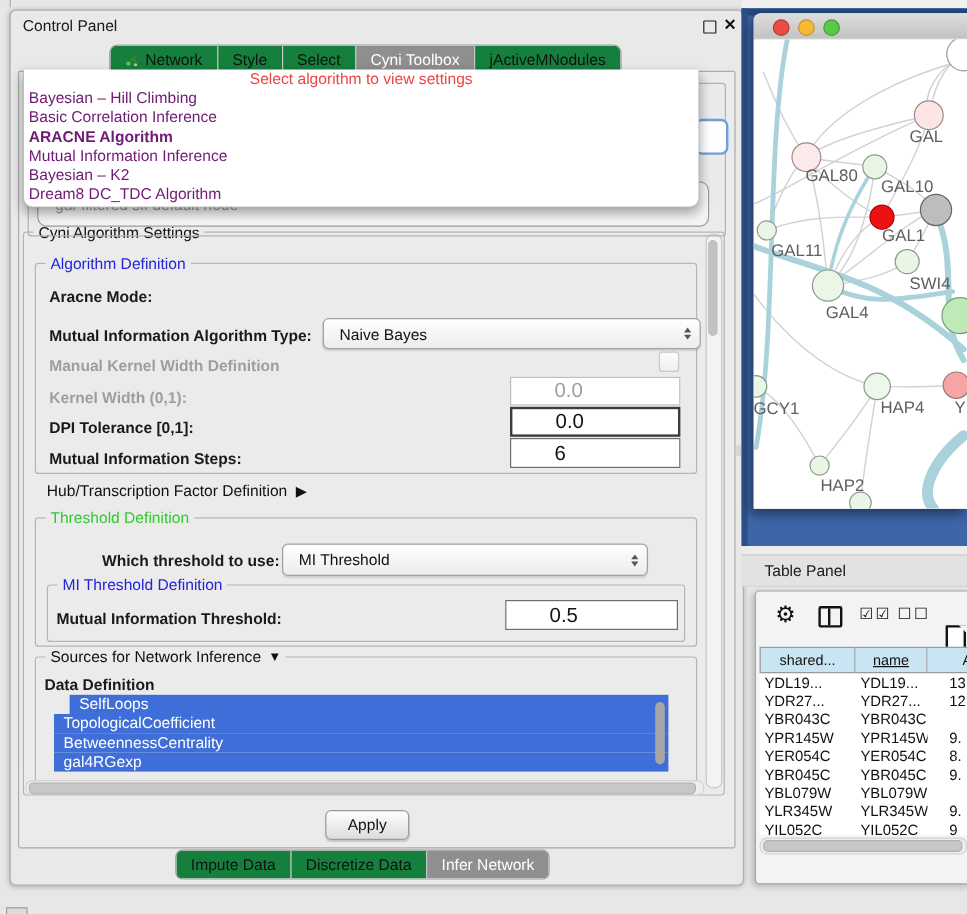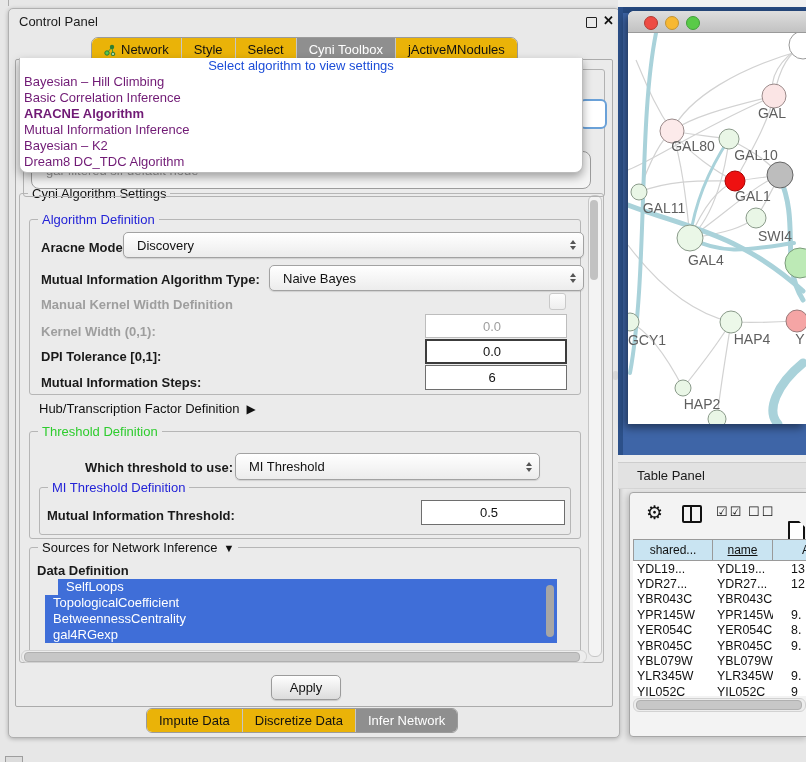--- a/index.html
+++ b/index.html
@@ -10,34 +10,34 @@
   
   .cp-window{left:8px;top:8px;width:610px;height:728px;background:#e9e9e9;
              border:1px solid #b0b0b0;border-radius:5px;box-shadow:0 1px 4px rgba(0,0,0,.25);}
   .cp-title{left:10px;top:5px;font-size:13px;color:#1a1a1a;}
   .float-icon{left:577px;top:8px;width:9px;height:9px;border:1.5px solid #222;border-radius:1px;}
   .close-icon{left:594px;top:4px;font-size:13px;font-weight:bold;color:#111;}
 
   
   .tabbar{display:flex;background:#fff;border:1px solid #9b9b9b;border-radius:7px 7px 0 0;
           overflow:hidden;height:23px;}
-  .tabbar .tab{line-height:23px;padding:0 12px;font-size:13px;color:#111;background:#eab308;
+  .tabbar .tab{line-height:23px;padding:0 12px;font-size:13px;color:#111;background:#15803d;
                border-left:1px solid #c6c6c6;display:flex;align-items:center;gap:5px;white-space:nowrap;}
   .tabbar .tab:first-child{border-left:none;}
   .tabbar .tab.sel{background:#8f8f8f;color:#fff;}
   .tabbar2{border-radius:6px;}
 
   .content-panel{left:6px;top:50px;width:596px;height:646px;background:#ebebeb;
                  border:1px solid #ababab;border-radius:2px;}
 
   
   .popup{left:10px;top:49px;width:562px;height:114px;background:#fff;border:1px solid #bcbcbc;
          border-top:none;border-radius:0 0 8px 8px;box-shadow:0 4px 10px rgba(0,0,0,.35);
          z-index:60;font-size:13px;overflow:hidden;}
-  .popup .prompt{color:#1d4ed8;text-align:center;line-height:16px;}
+  .popup .prompt{color:#ef4444;text-align:center;line-height:16px;}
   .popup .item{line-height:16px;padding:0 4px;color:#701a75;}
   .popup .item.bold{font-weight:bold;}
 
   
   .bg-groupbox{left:14px;top:60px;width:580px;height:126px;border:1px solid #b2b2b2;border-radius:3px;z-index:5;}
   .bg-combo{left:22px;top:142px;width:544px;height:36px;border:1px solid #9c9c9c;border-radius:8px;
             background:#f4f4f4;z-index:6;font-size:13px;color:#9a9a9a;display:flex;align-items:center;padding-left:14px;}
   .focus-frag{left:570px;top:90px;width:24px;height:26px;border:2px solid #6aa1d8;border-radius:6px;
               background:#fff;z-index:7;}
 
@@ -50,22 +50,22 @@
 
   .blabel{font-size:13px;font-weight:bold;color:#1a1a1a;white-space:nowrap;}
   .gray{color:#9e9e9e;}
 
   .combo{border:1px solid #a2a2a2;border-radius:5px;background:linear-gradient(#ffffff,#ececec);
          font-size:13px;display:flex;align-items:center;padding-left:13px;box-shadow:0 1px 1px rgba(0,0,0,.12);}
   .spin{position:absolute;right:7px;top:50%;transform:translateY(-50%);display:flex;flex-direction:column;gap:2px;}
   .tri-up{width:0;height:0;border-left:3.5px solid transparent;border-right:3.5px solid transparent;border-bottom:4px solid #555;}
   .tri-down{width:0;height:0;border-left:3.5px solid transparent;border-right:3.5px solid transparent;border-top:4px solid #555;}
 
-  .field{background:#fff;border:1px solid #bdbdbd;font-size:13px;display:flex;align-items:center;
-         justify-content:center;padding-right:8px;box-sizing:border-box;}
+  .field{background:#fff;border:1px solid #bdbdbd;font-size:17px;display:flex;align-items:center;
+         justify-content:flex-start;padding-right:8px;box-sizing:border-box;padding-left:36px;}
   .field.strong{border:2px solid #3c3c3c;}
   .field.mid{border:1px solid #6e6e6e;}
   .checkbox{width:15px;height:15px;border:1px solid #c9c9c9;border-radius:3px;background:linear-gradient(#fdfdfd,#eee);}
 
   .expander{font-size:13px;color:#111;display:flex;align-items:center;gap:7px;}
   .expander .arr{font-size:12px;color:#111;}
 
   .attr-list .attr-item{height:16px;line-height:16px;color:#fff;padding-left:8px;font-size:13px;white-space:nowrap;overflow:hidden;}
 
   .vscroll{border:1px solid #c6c6c6;background:#f3f3f3;border-radius:6px;}
@@ -177,27 +177,20 @@
 
     <div class="abs vscroll" style="left:579px;top:186px;width:12px;height:460px;">
       <div class="vthumb" style="top:4px;height:80px;"></div>
     </div>
 
     <div class="abs groupbox" style="left:20px;top:210px;width:550px;height:174px;">
       <span class="gb-title t-blue">Algorithm Definition</span>
     </div>
 
     <span class="abs blabel" style="left:32px;top:231px;">Aracne Mode:</span>
-    <div class="abs combo" style="left:114px;top:223px;width:446px;height:24px;">
-      <span>Discovery</span>
-      <span class="spin">
-          <span class="tri-up"></span>
-          <span class="tri-down"></span>
-        </span>
-    </div>
 
     <span class="abs blabel" style="left:32px;top:263px;">Mutual Information Algorithm Type:</span>
     <div class="abs combo" style="left:260px;top:256px;width:300px;height:24px;">
       <span>Naive Bayes</span>
       <span class="spin">
           <span class="tri-up"></span>
           <span class="tri-down"></span>
         </span>
     </div>
 

